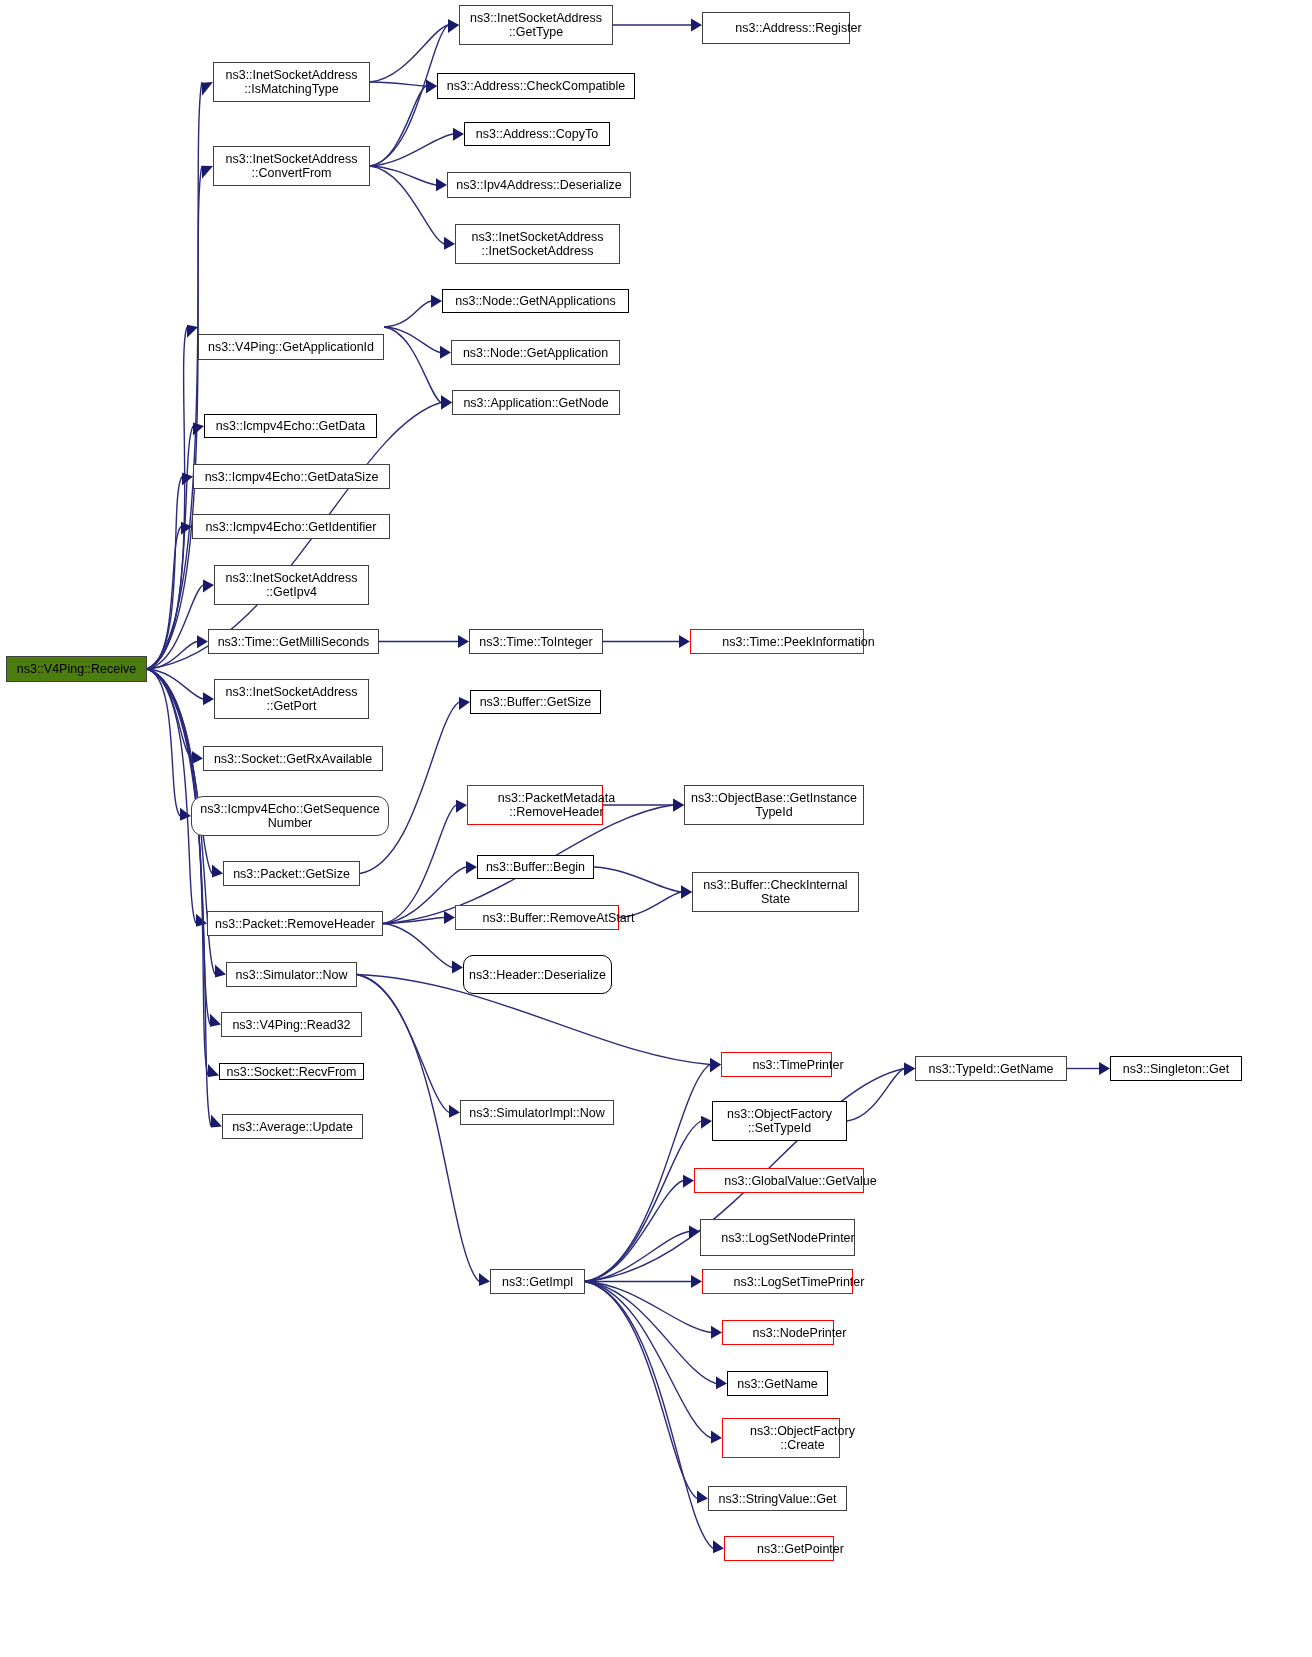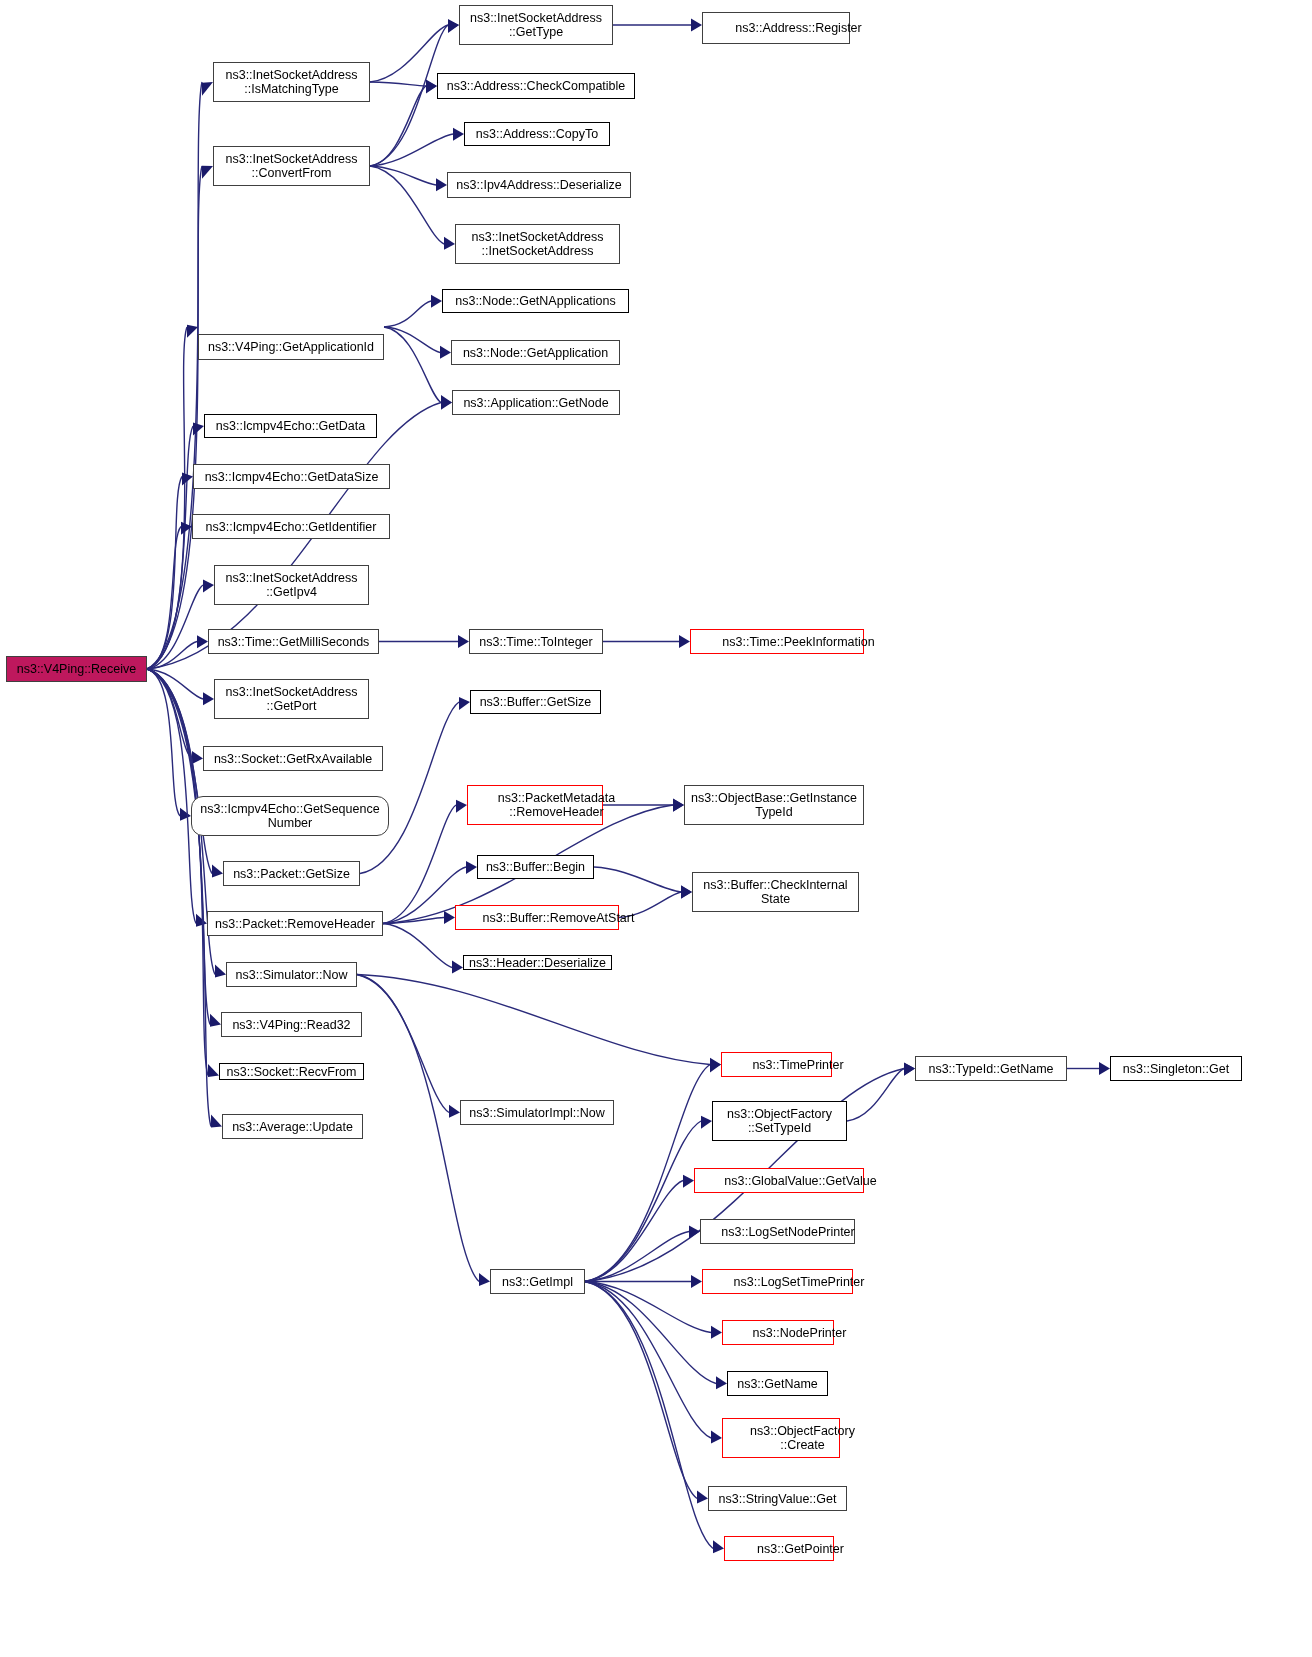--- a/index.html
+++ b/index.html
@@ -2,21 +2,21 @@
 <html><head>
 <meta charset="utf-8">
 <style>
   html,body{margin:0;padding:0;background:#ffffff;}
   #canvas{position:relative;width:1312px;height:1657px;background:#ffffff;
     font-family:"Liberation Sans","DejaVu Sans",sans-serif;overflow:hidden;}
   .node{position:absolute;box-sizing:border-box;background:#ffffff;
     border:1px solid #000000;display:flex;align-items:center;justify-content:center;
     text-align:center;line-height:1.12;color:#000000;font-size:12.5px;
     padding:1px 3px;white-space:pre-line;}
-  .node.root{background:#be185d;border:1px solid #404040;}
+  .node.root{background:#4d7c0f;border:1px solid #404040;}
   .node.red{border:1.5px solid #ff0000;padding-left:46px;}
   .node.gray{border:1px solid #404040;}
   svg.edges{position:absolute;left:0;top:0;width:1312px;height:1657px;
     pointer-events:none;}
   svg.edges path{fill:none;stroke:#2a2a7a;stroke-width:1.4px;}
   svg.edges polygon{fill:#1a1a6a;stroke:none;}
 </style>
 </head>
 <body>
 
@@ -170,33 +170,33 @@
       <div class="node red" style="left: 467px; top: 785px; width: 136px; height: 40px;">ns3::PacketMetadata
 ::RemoveHeader</div>
       <div class="node gray" style="left: 684px; top: 785px; width: 180px; height: 40px;">ns3::ObjectBase::GetInstance
 TypeId</div>
       <div class="node gray" style="left: 223px; top: 861px; width: 137px; height: 25px;">ns3::Packet::GetSize</div>
       <div class="node" style="left: 477px; top: 855px; width: 117px; height: 24px;">ns3::Buffer::Begin</div>
       <div class="node gray" style="left: 692px; top: 872px; width: 167px; height: 40px;">ns3::Buffer::CheckInternal
 State</div>
       <div class="node gray" style="left: 207px; top: 911px; width: 176px; height: 25px;">ns3::Packet::RemoveHeader</div>
       <div class="node red" style="left: 455px; top: 905px; width: 164px; height: 25px;">ns3::Buffer::RemoveAtStart</div>
-      <div class="node" style="left: 463px; top: 955px; width: 149px; height: 15px;">ns3::Header::Deserialize</div>
+      <div class="node" style="left: 463px; top: 955px; width: 149px; height: 39px; border-radius: 10px;">ns3::Header::Deserialize</div>
       <div class="node gray" style="left: 226px; top: 962px; width: 131px; height: 25px;">ns3::Simulator::Now</div>
       <div class="node gray" style="left: 221px; top: 1012px; width: 141px; height: 25px;">ns3::V4Ping::Read32</div>
       <div class="node" style="left: 219px; top: 1063px; width: 145px; height: 17px;">ns3::Socket::RecvFrom</div>
       <div class="node gray" style="left: 222px; top: 1114px; width: 141px; height: 25px;">ns3::Average::Update</div>
       <div class="node gray" style="left: 460px; top: 1100px; width: 154px; height: 25px;">ns3::SimulatorImpl::Now</div>
       <div class="node red" style="left: 721px; top: 1052px; width: 111px; height: 25px;">ns3::TimePrinter</div>
       <div class="node gray" style="left: 915px; top: 1056px; width: 152px; height: 25px;">ns3::TypeId::GetName</div>
       <div class="node" style="left: 1110px; top: 1056px; width: 132px; height: 25px;">ns3::Singleton::Get</div>
       <div class="node" style="left: 712px; top: 1101px; width: 135px; height: 40px;">ns3::ObjectFactory
 ::SetTypeId</div>
       <div class="node red" style="left: 694px; top: 1168px; width: 170px; height: 25px;">ns3::GlobalValue::GetValue</div>
-      <div class="node gray" style="left: 700px; top: 1219px; width: 155px; height: 25px; padding-left: 24px;">ns3::LogSetNodePrinter</div>
+      <div class="node gray" style="left: 700px; top: 1219px; width: 155px; height: 37px; padding-left: 24px;">ns3::LogSetNodePrinter</div>
       <div class="node gray" style="left: 490px; top: 1269px; width: 95px; height: 25px;">ns3::GetImpl</div>
       <div class="node red" style="left: 702px; top: 1269px; width: 151px; height: 25px;">ns3::LogSetTimePrinter</div>
       <div class="node red" style="left: 722px; top: 1320px; width: 112px; height: 25px;">ns3::NodePrinter</div>
       <div class="node" style="left: 727px; top: 1371px; width: 101px; height: 25px;">ns3::GetName</div>
       <div class="node red" style="left: 722px; top: 1418px; width: 118px; height: 40px;">ns3::ObjectFactory
 ::Create</div>
       <div class="node gray" style="left: 708px; top: 1486px; width: 139px; height: 25px;">ns3::StringValue::Get</div>
       <div class="node red" style="left: 724px; top: 1536px; width: 110px; height: 25px;">ns3::GetPointer</div>
     </div>
 </div>

